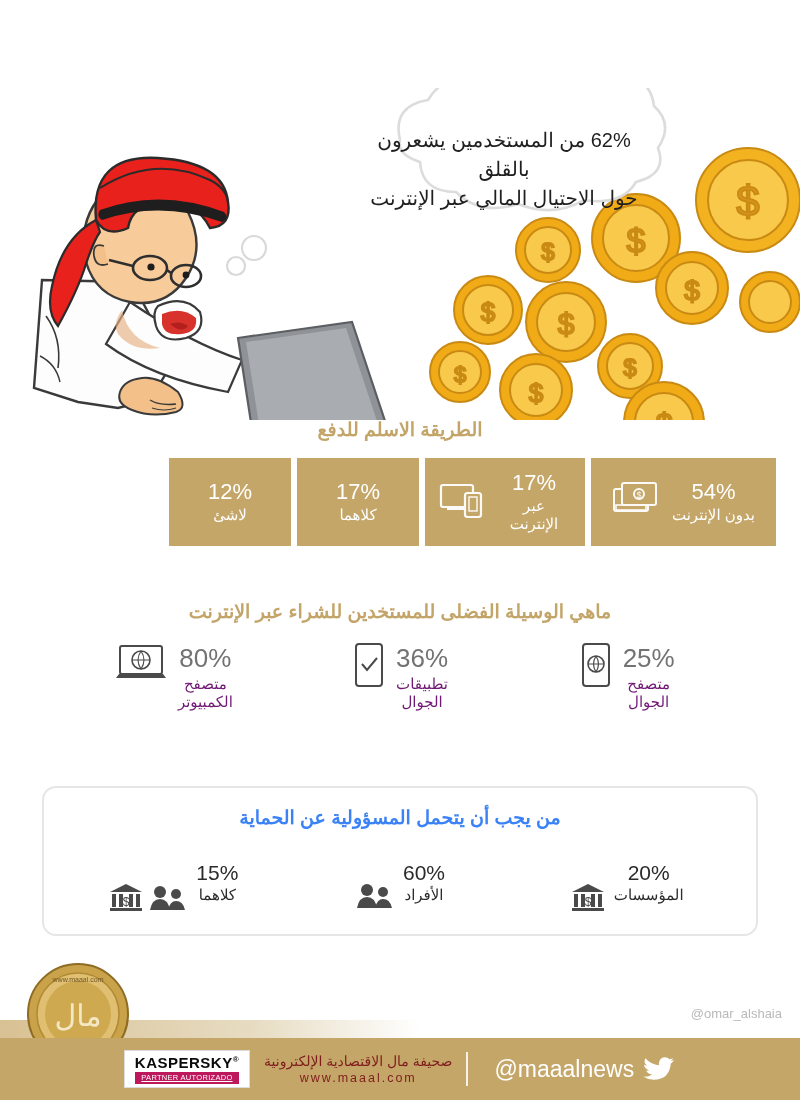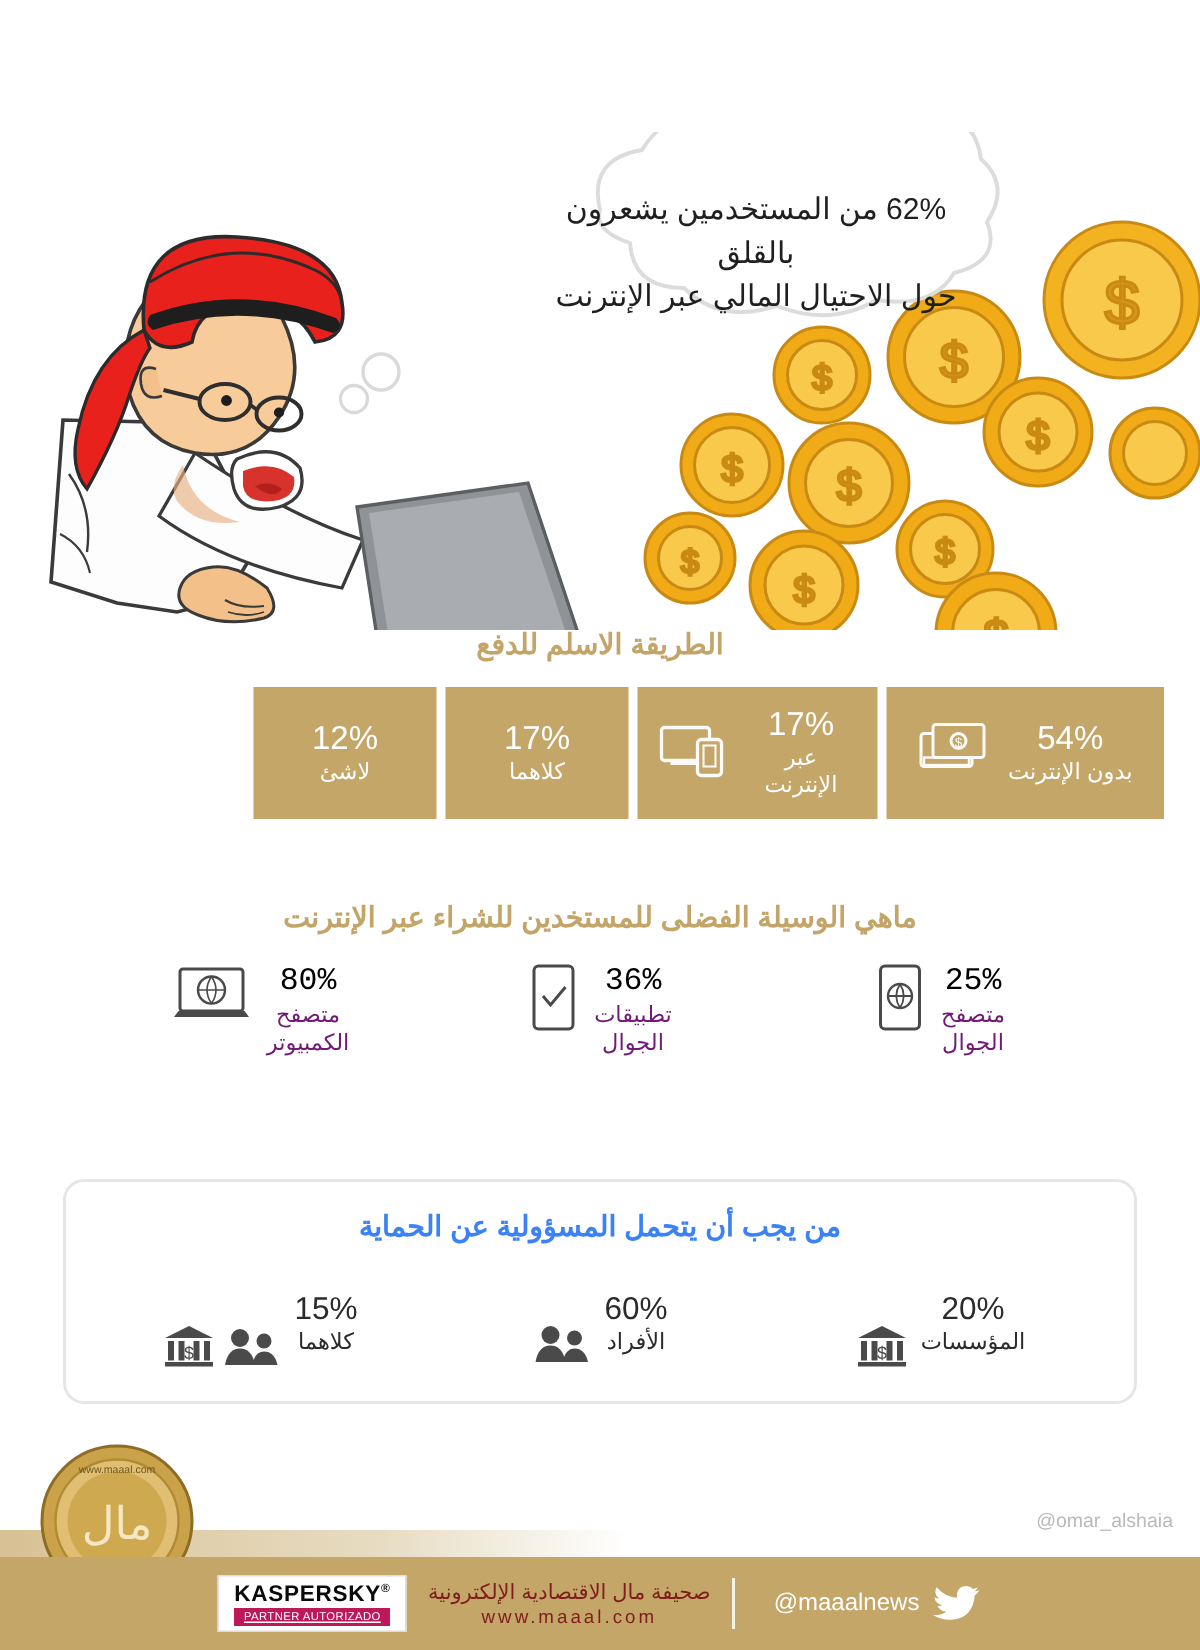--- a/index.html
+++ b/index.html
@@ -116,21 +116,21 @@
   }
   .device {
     display: flex;
     flex-direction: row;
     align-items: flex-start;
     gap: 10px;
     width: 210px;
     justify-content: center;
   }
   .device .txt { text-align: center; line-height: 1.25; }
-  .device .pct { font-size: 21px; display: block; color:#000000;font-family:Liberation Mono, monospace; }
+  .device .pct { font-size: 26px; display: block; color:#737373; }
   .device .lbl { font-size: 15px; display: block; color:#701a75; }
 
   
   .resp-panel {
     position: absolute;
     top: 786px;
     left: 42px;
     width: 716px;
     height: 150px;
     border: 2px solid #e6e6e6;
@@ -204,21 +204,21 @@
     justify-content: center;
     gap: 14px;
   }
   .footer-brand {
     display: flex;
     flex-direction: row;
     align-items: center;
     gap: 8px;
     color: #ffffff;
   }
-  .brand-name { font-size: 16px; direction: ltr; margin-left: 12px; }
+  .brand-name { font-size: 23px; direction: ltr; margin-left: 12px; }
   .footer-text { text-align: center; color: #7f1d1d; line-height: 1.3; }
   .footer-text .l1 { font-size: 14px; display:block; }
   .footer-text .l2 { font-size: 12.5px; display:block; letter-spacing: 2px; direction: ltr; }
   .divider-v {
     width: 2px; height: 34px; background: #ffffff; opacity: .85;
   }
   .kaspersky {
     background: #ffffff;
     border: 1px solid #dcdcdc;
     padding: 4px 10px 3px;

